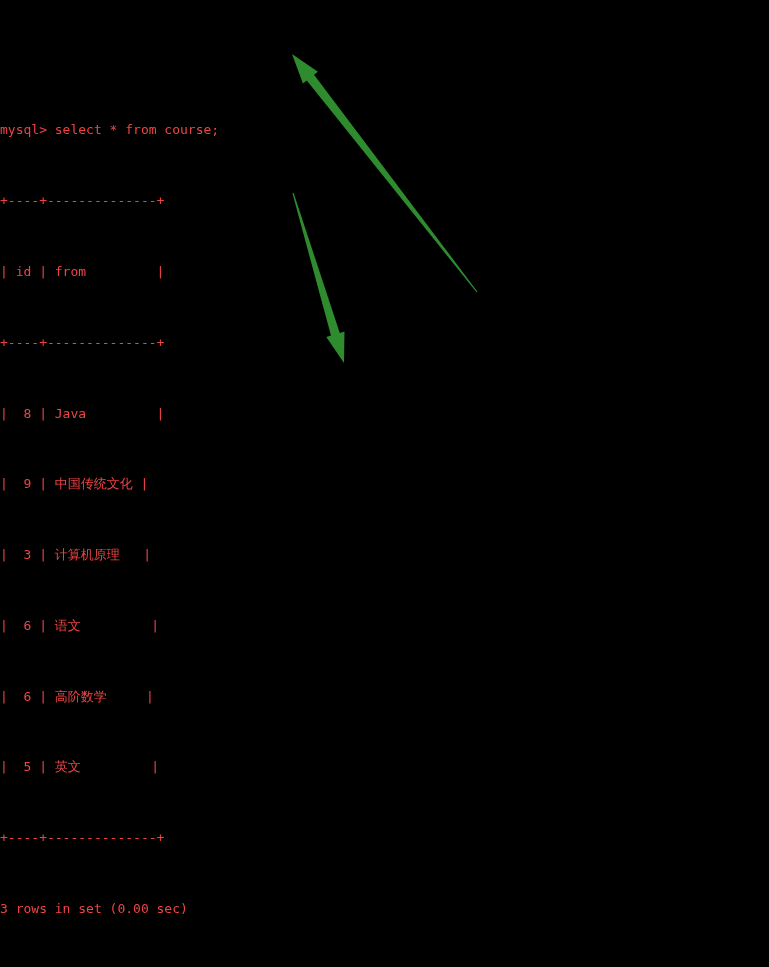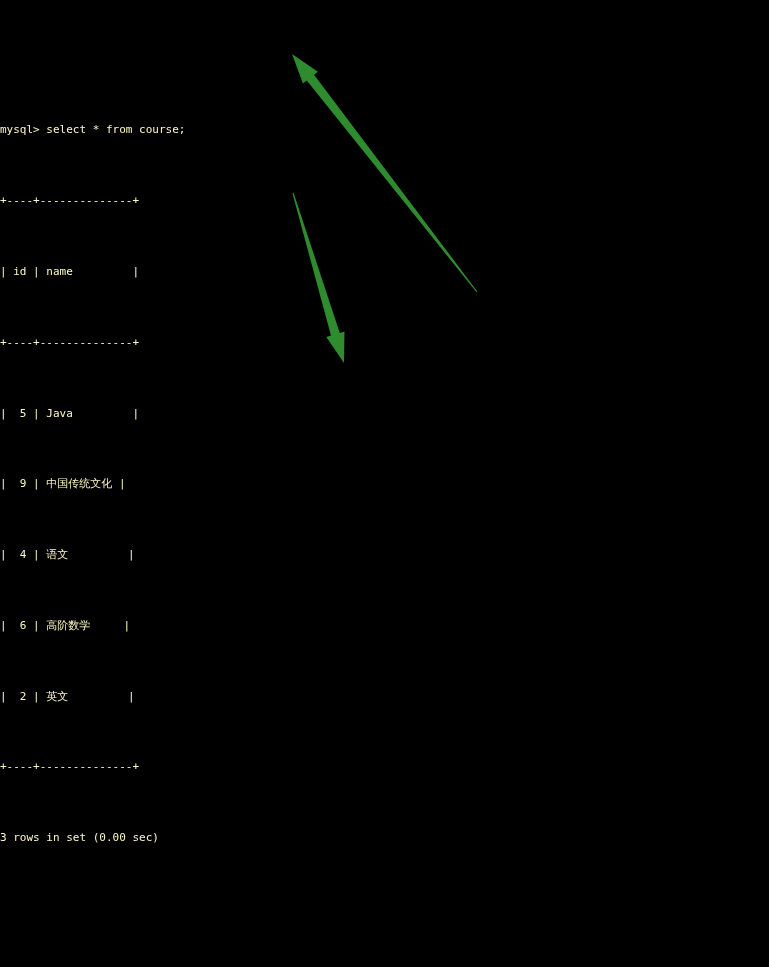--- a/index.html
+++ b/index.html
@@ -17,23 +17,23 @@
   }
   #terminal {
     position: absolute;
     left: 0;
     top: 0;
     width: 769px;
     height: 967px;
     padding: 24px 0 0 0;
     box-sizing: border-box;
     font-family: "DejaVu Sans Mono", "Liberation Mono", monospace;
-    font-size: 11px;
+    font-size: 13px;
     line-height: 23.6px;
-    color: #fef9c3;
+    color: #ef4444;
     white-space: pre;
     letter-spacing: 0px;
     -webkit-font-smoothing: none;
   }
   .line {
     height: 23.6px;
     white-space: pre;
   }
   #arrow-layer {
     position: absolute;
@@ -47,27 +47,28 @@
 </head>
 <body>
 
 <div id="screen">
 
   <div id="terminal">
 
     
     <div class="line">mysql&gt; select * from course;</div>
     <div class="line">+----+--------------+</div>
-    <div class="line">| id | name         |</div>
+    <div class="line">| id | from         |</div>
     <div class="line">+----+--------------+</div>
-    <div class="line">|  5 | Java         |</div>
+    <div class="line">|  8 | Java         |</div>
     <div class="line">|  9 | 中国传统文化 |</div>
-    <div class="line">|  4 | 语文         |</div>
+    <div class="line">|  3 | 计算机原理   |</div>
+    <div class="line">|  6 | 语文         |</div>
     <div class="line">|  6 | 高阶数学     |</div>
-    <div class="line">|  2 | 英文         |</div>
+    <div class="line">|  5 | 英文         |</div>
     <div class="line">+----+--------------+</div>
     <div class="line">3 rows in set (0.00 sec)</div>
 
     
 
     
     
     
     
     

